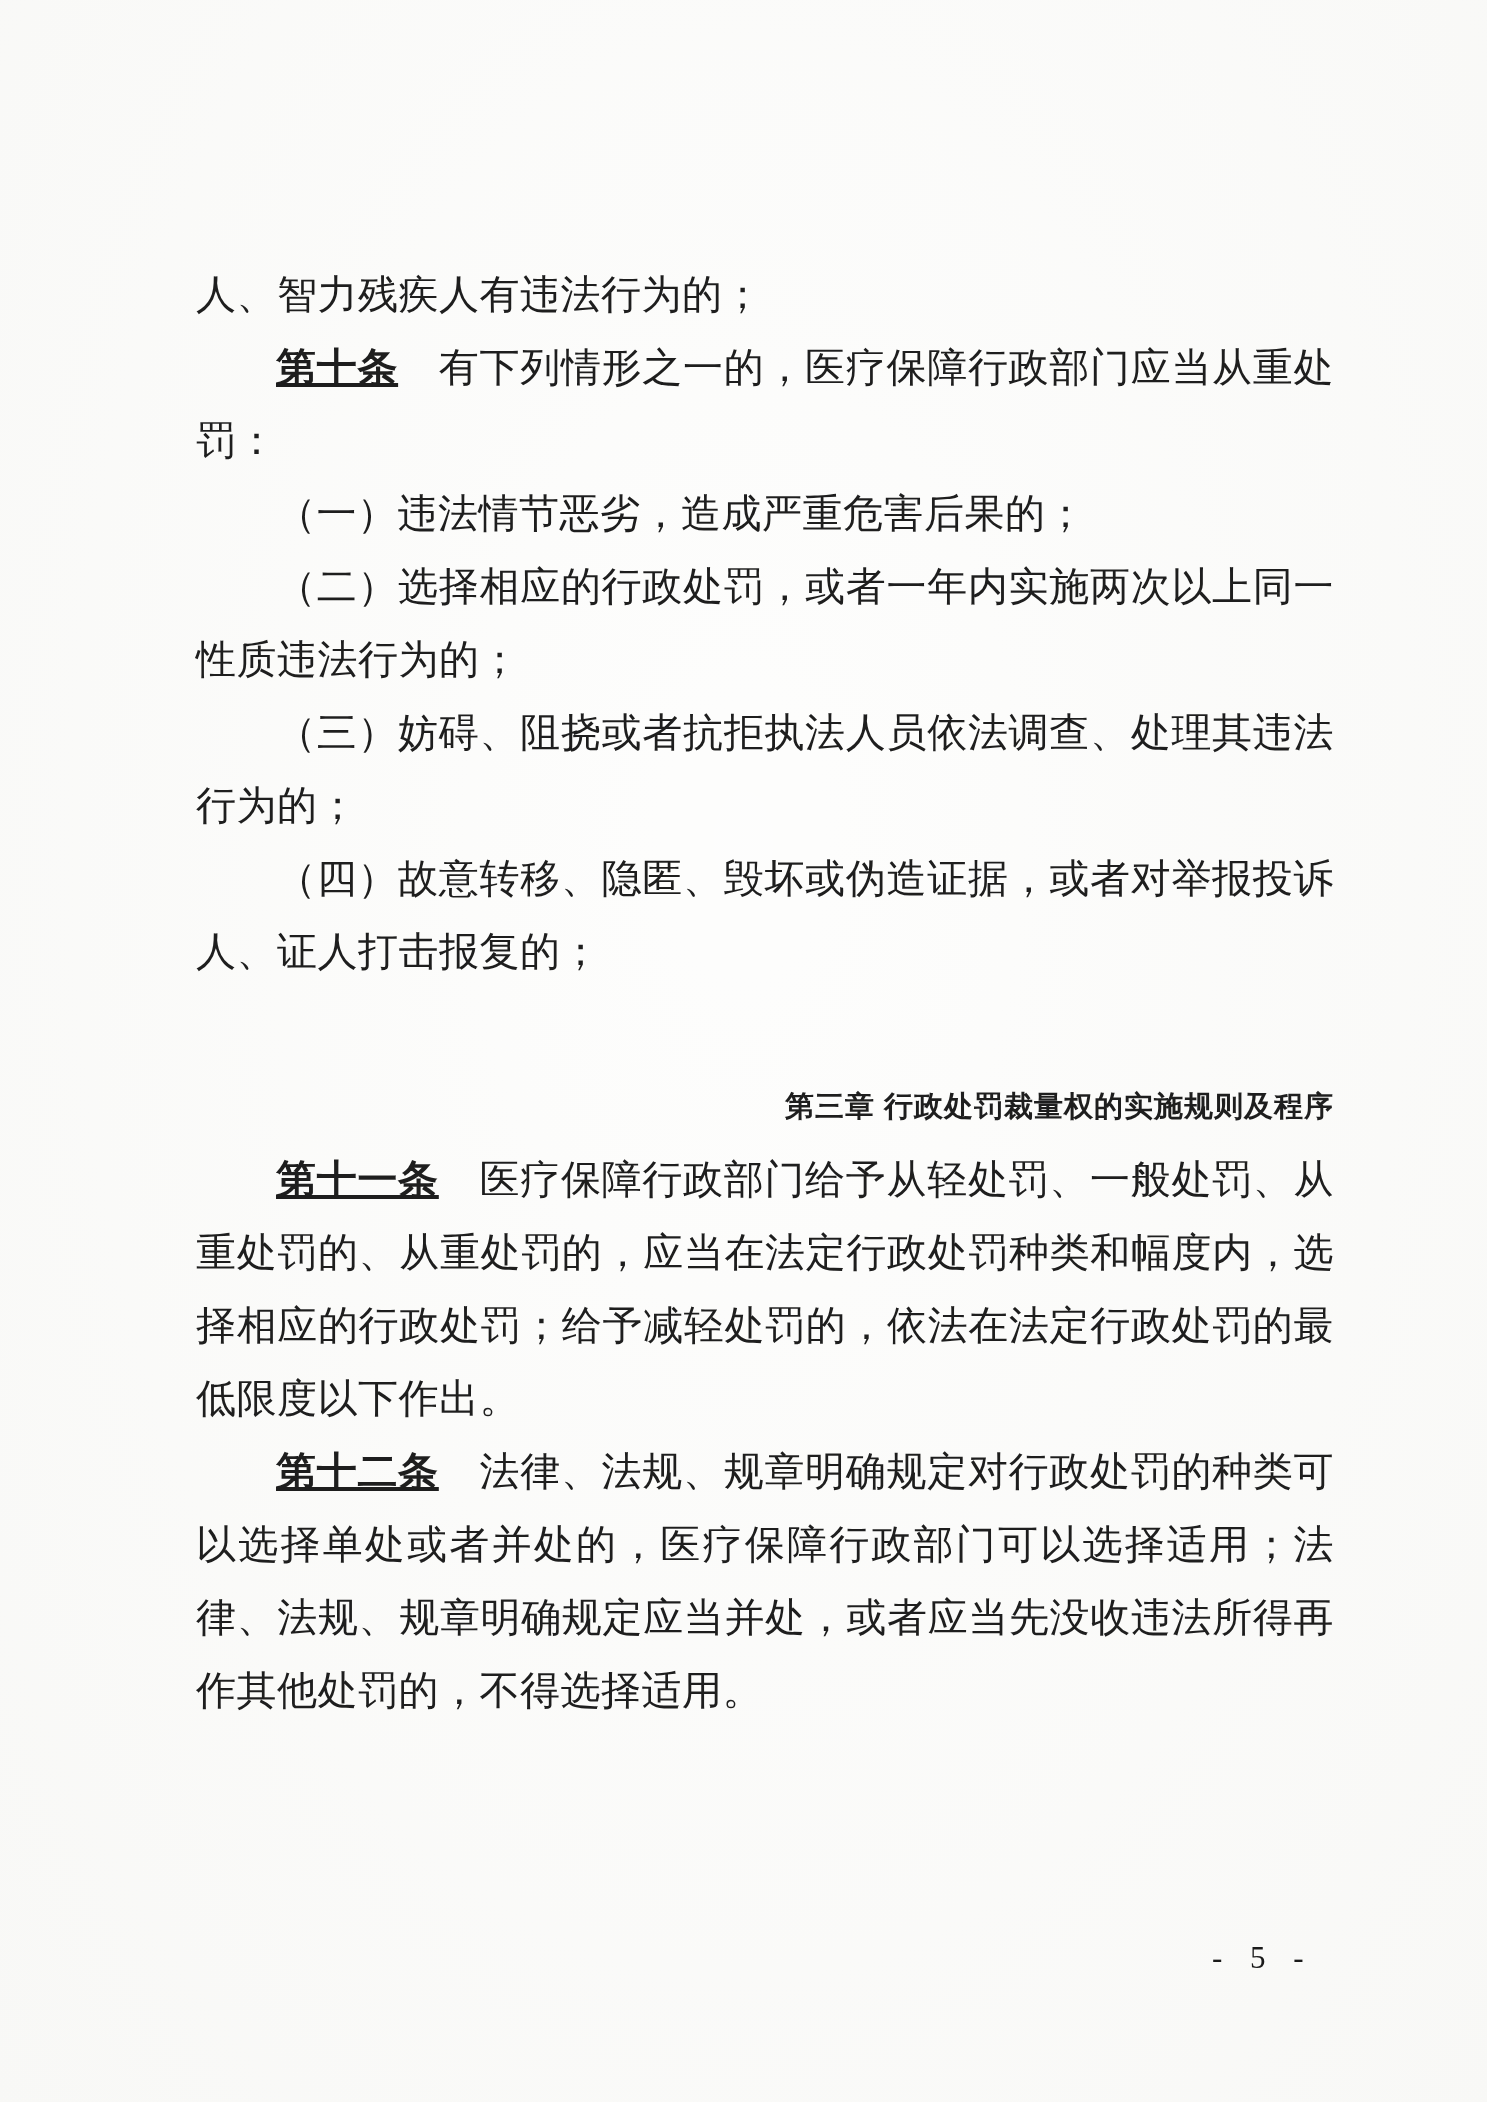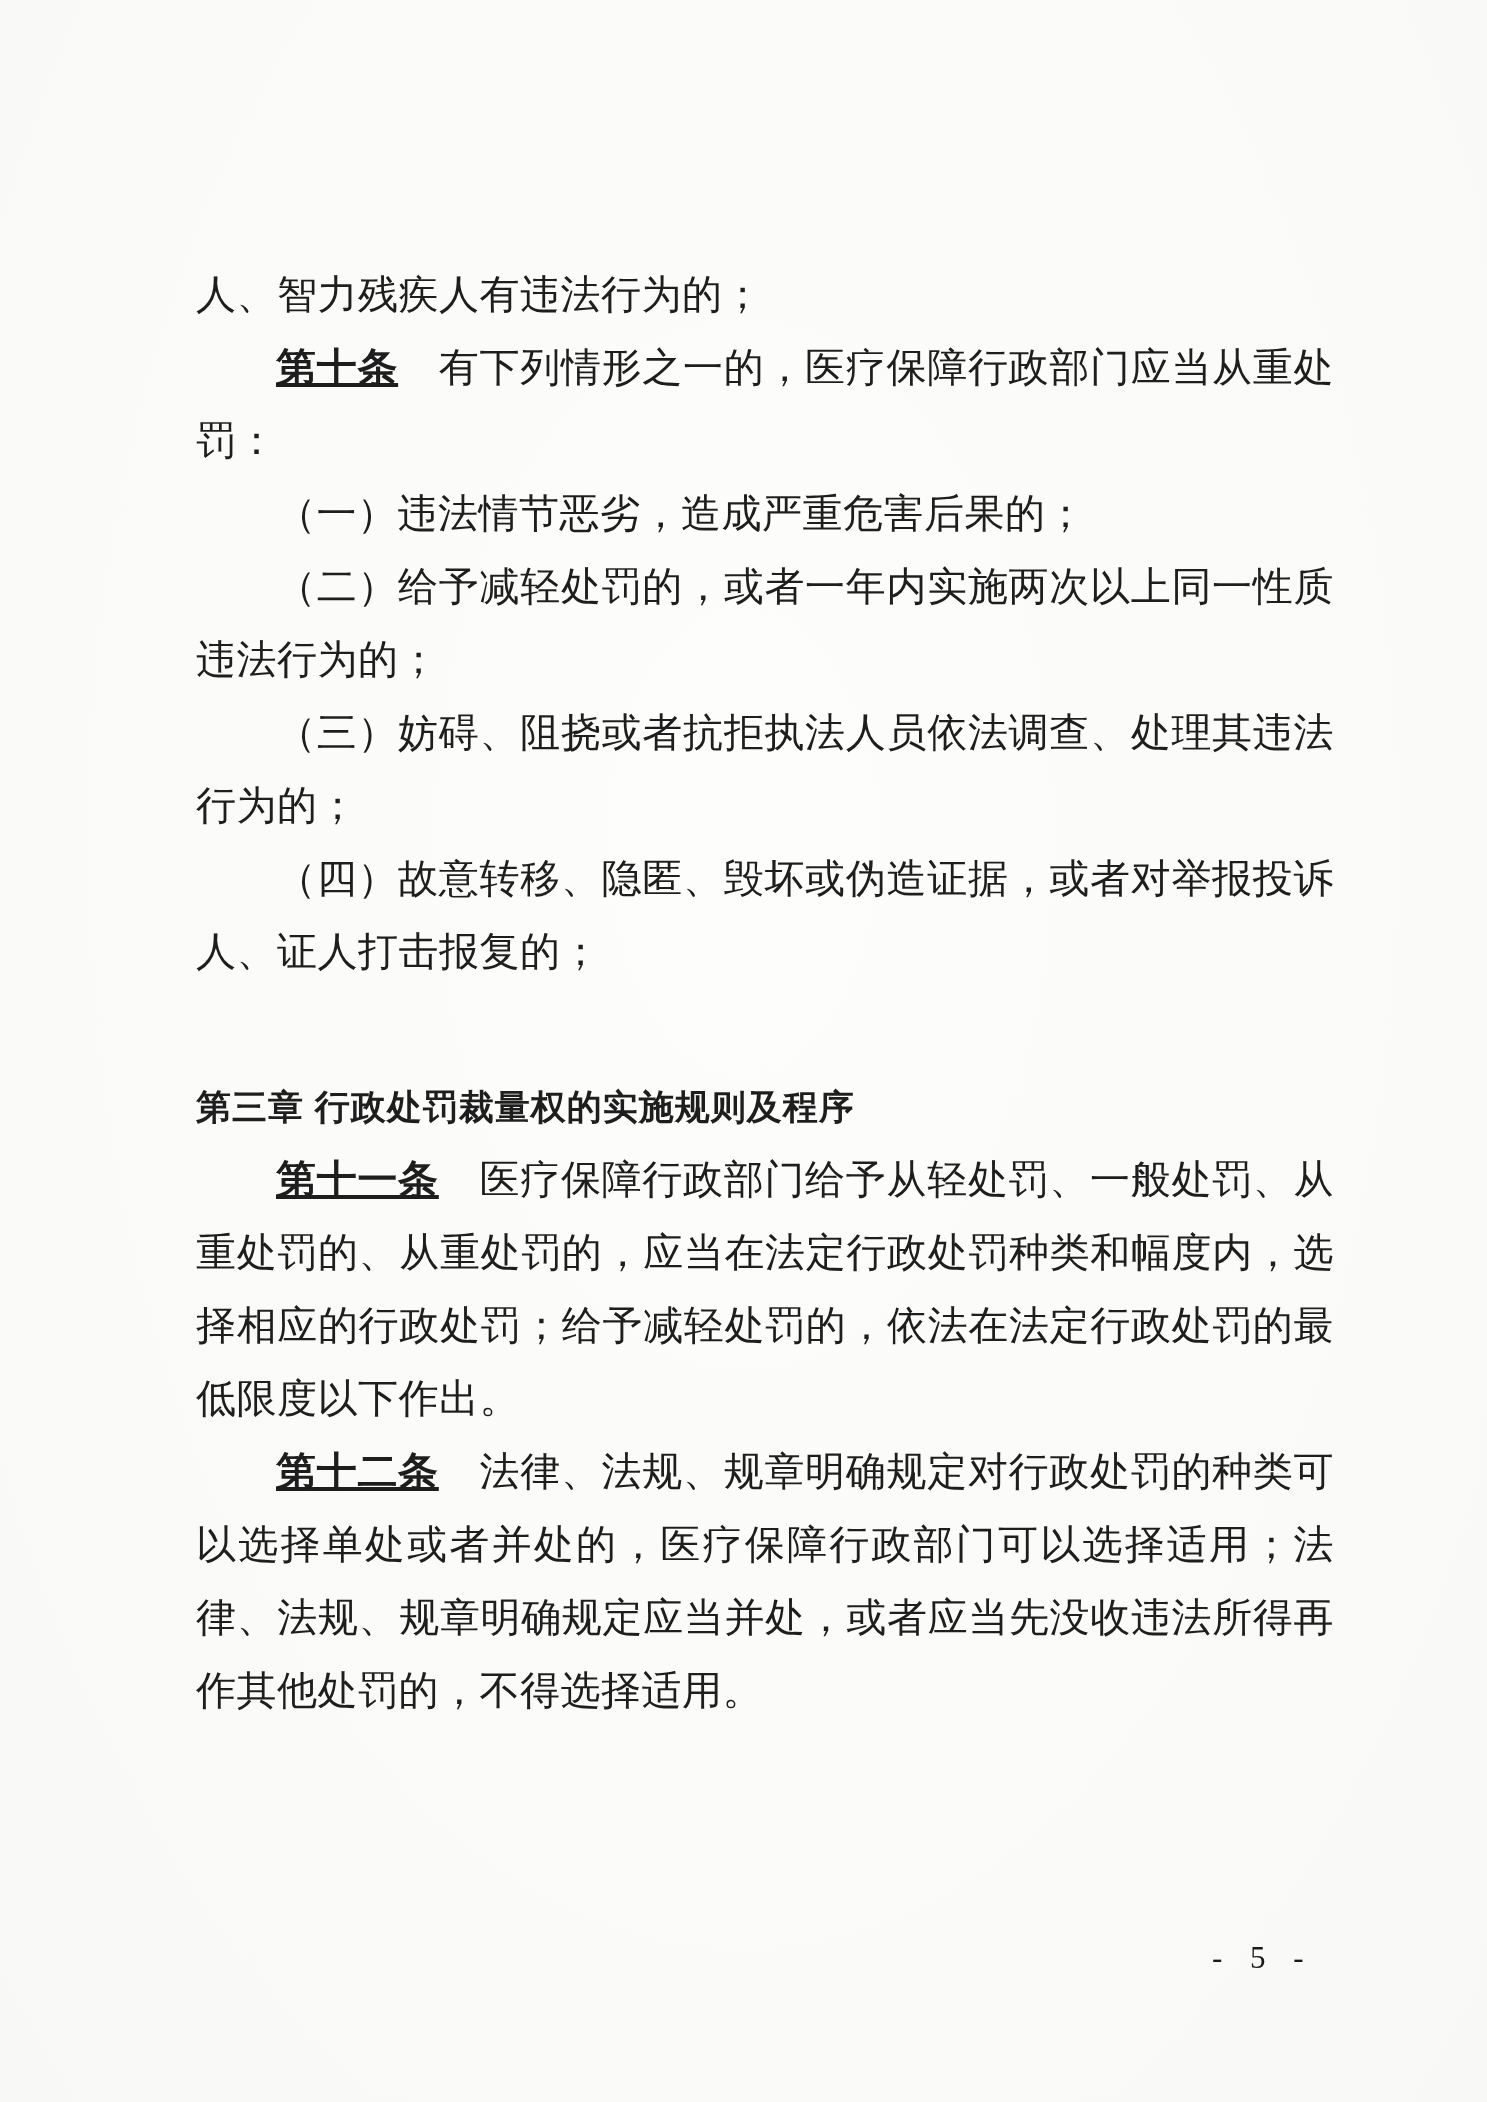--- a/index.html
+++ b/index.html
@@ -37,25 +37,25 @@
   }
   .para.indent {
     text-indent: 2em;
   }
   .lead {
     font-weight: bold;
     text-decoration: underline;
   }
   .chapter-heading {
     margin: 82px 0 0 0;
-    text-align: left;
+    text-align: right;
     text-indent: 0;
     font-family: "Liberation Sans", "DejaVu Sans", sans-serif;
     font-weight: bold;
-    font-size: 35px;
+    font-size: 29px;
     line-height: 73px;
     letter-spacing: 1px;
   }
   .page-number {
     position: absolute;
     left: 1212px;
     top: 1938px;
     font-size: 31px;
     line-height: 40px;
     letter-spacing: 10px;
@@ -77,21 +77,21 @@
 
     <p class="para indent">
       <b class="lead">第十条</b><span>　有下列情形之一的，医疗保障行政部门应当从重处罚：</span>
     </p>
 
     <p class="para indent">
       <span>（一）违法情节恶劣，造成严重危害后果的；</span>
     </p>
 
     <p class="para indent">
-      <span>（二）给予减轻处罚的，或者一年内实施两次以上同一性质违法行为的；</span>
+      <span>（二）选择相应的行政处罚，或者一年内实施两次以上同一性质违法行为的；</span>
     </p>
 
     <p class="para indent">
       <span>（三）妨碍、阻挠或者抗拒执法人员依法调查、处理其违法行为的；</span>
     </p>
 
     <p class="para indent">
       <span>（四）故意转移、隐匿、毁坏或伪造证据，或者对举报投诉人、证人打击报复的；</span>
     </p>
 

